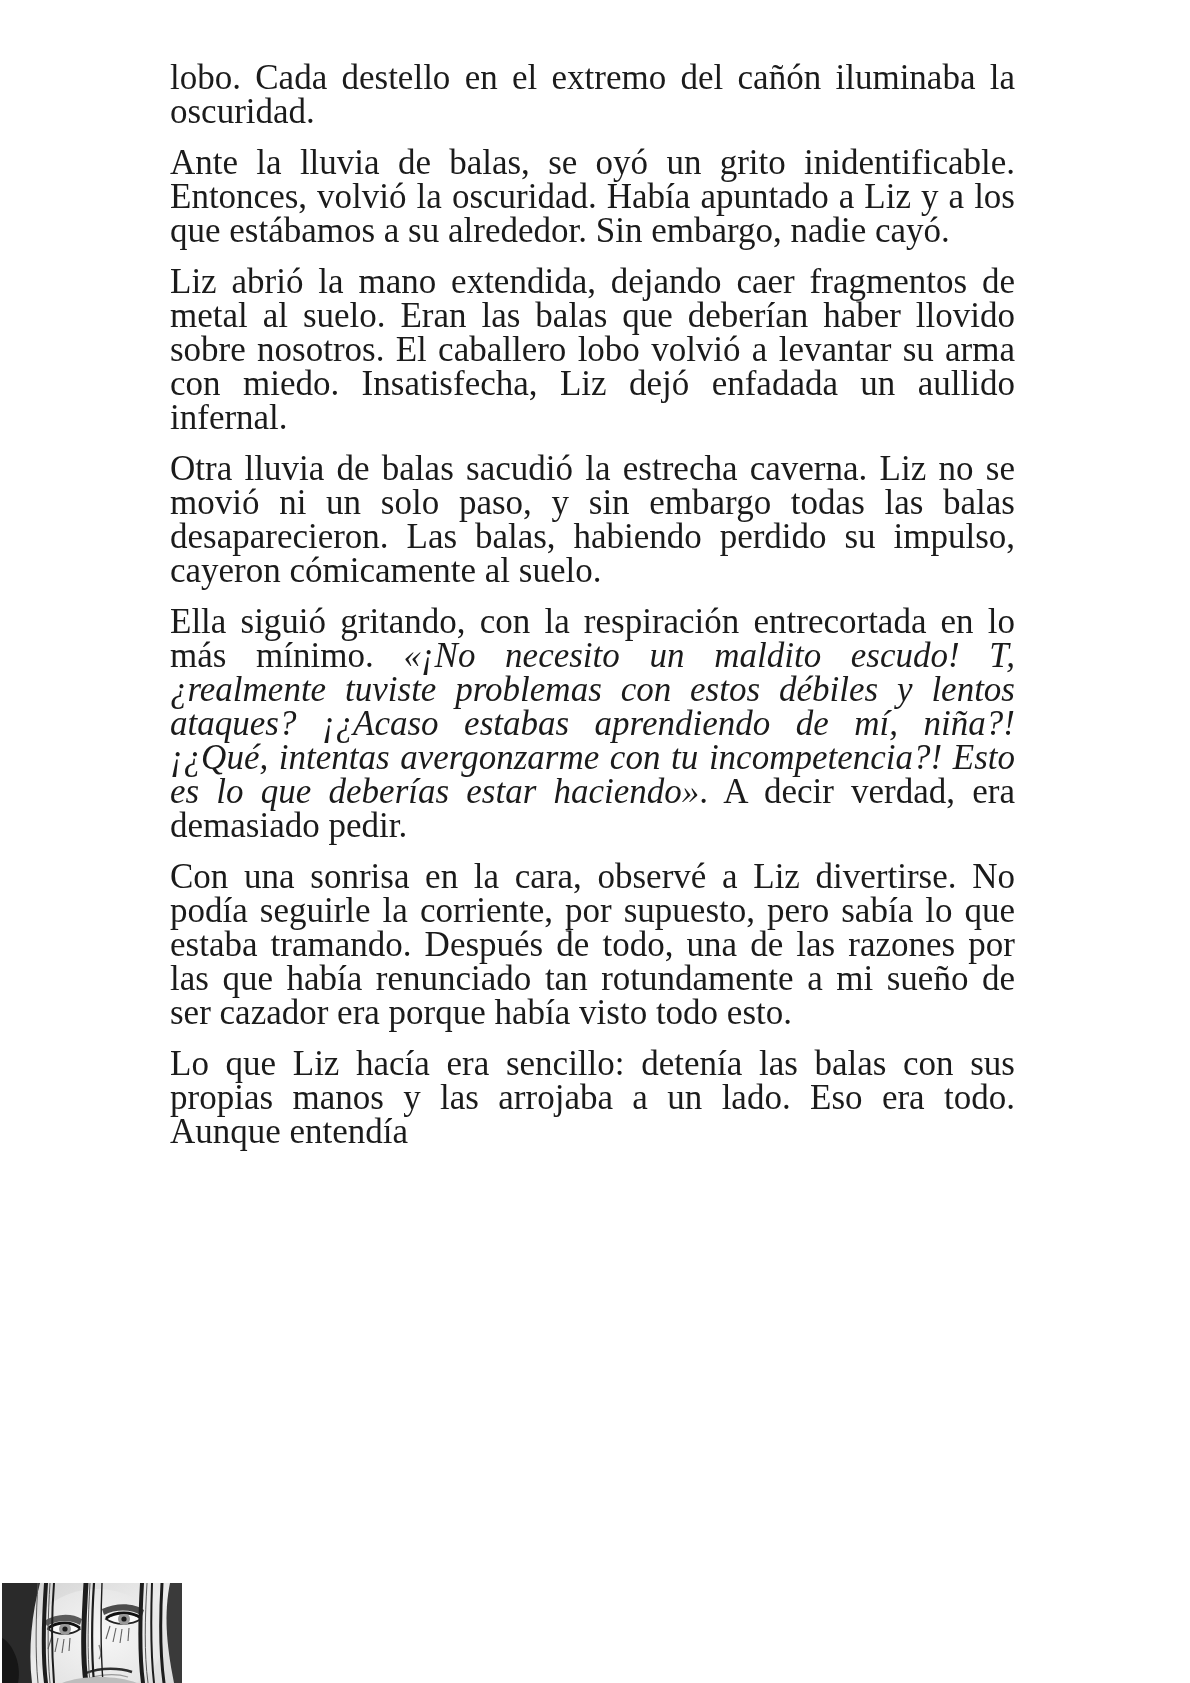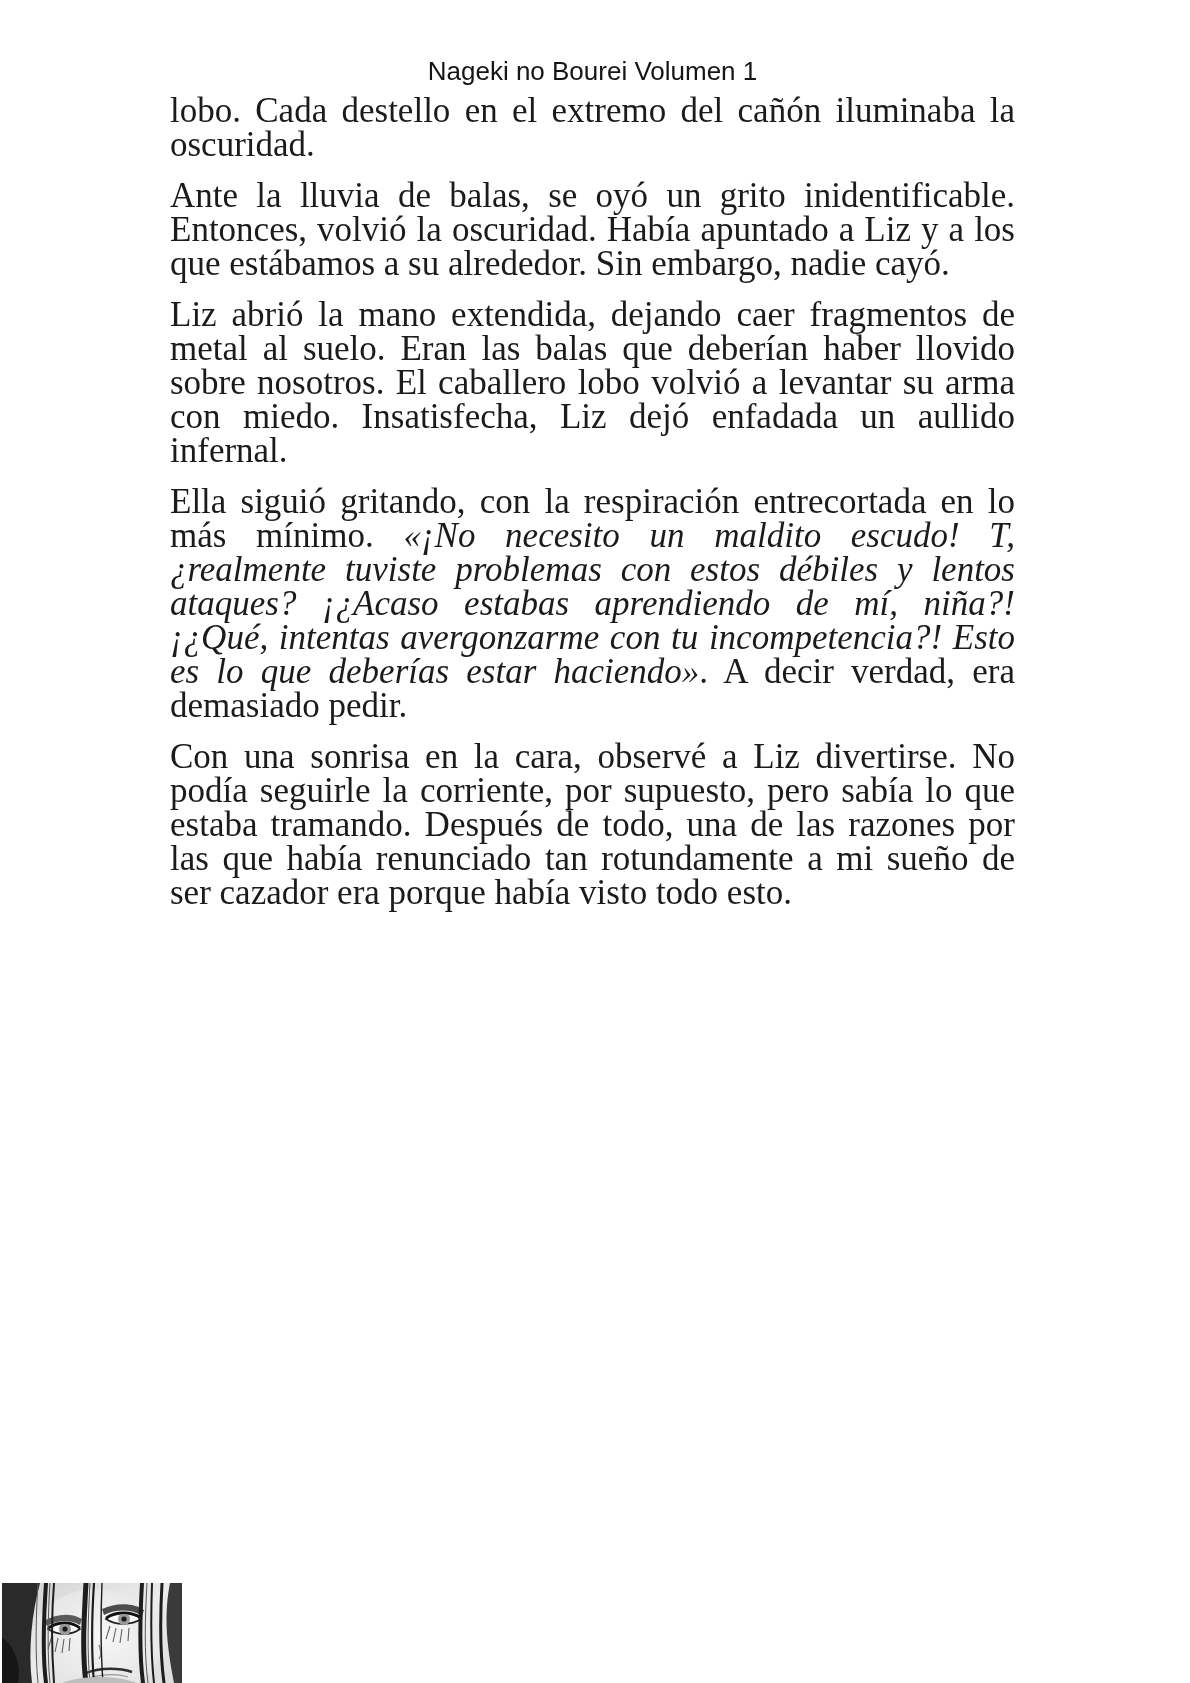--- a/index.html
+++ b/index.html
@@ -51,30 +51,31 @@
     height: 100px;
   }
 </style>
 </head>
 <body>
 
 <div class="page">
   <div class="content">
 
     <header class="doc-header">
-      <div>Nageki no Bourei Volumen 1</div>
     </header>
 
     <main class="doc-body">
 
     <p><span>lobo. Cada destello en el extremo del cañón iluminaba la oscuridad.</span></p>
         <p><span>Ante la lluvia de balas, se oyó un grito inidentificable. Entonces, volvió la oscuridad. Había apuntado a Liz y a los que estábamos a su alrededor. Sin embargo, nadie cayó.</span></p>
         <p><span>Liz abrió la mano extendida, dejando caer fragmentos de metal al suelo. Eran las balas que deberían haber llovido sobre nosotros. El caballero lobo volvió a levantar su arma con miedo. Insatisfecha, Liz dejó enfadada un aullido infernal.</span></p>
+        <p><span>Otra lluvia de balas sacudió la estrecha caverna. Liz no se movió ni un solo paso, y sin embargo todas las balas desaparecieron. Las balas, habiendo perdido su impulso, cayeron cómicamente al suelo.</span></p>
         <p><span>Ella siguió gritando, con la respiración entrecortada en lo más mínimo. </span><em>«¡No necesito un maldito escudo! T, ¿realmente tuviste problemas con estos débiles y lentos ataques? ¡¿Acaso estabas aprendiendo de mí, niña?! ¡¿Qué, intentas avergonzarme con tu incompetencia?! Esto es lo que deberías estar haciendo»</em><span>. A decir verdad, era demasiado pedir.</span></p>
         <p><span>Con una sonrisa en la cara, observé a Liz divertirse. No podía seguirle la corriente, por supuesto, pero sabía lo que estaba tramando. Después de todo, una de las razones por las que había renunciado tan rotundamente a mi sueño de ser cazador era porque había visto todo esto.</span></p>
+        <p><span>Lo que Liz hacía era sencillo: detenía las balas con sus propias manos y las arrojaba a un lado. Eso era todo. Aunque entendía</span></p>
       </main>
 
   </div>
 
   <figure class="footer-art">
     <svg viewBox="0 0 180 100" xmlns="http://www.w3.org/2000/svg">
       <defs>
         <linearGradient id="bgGrad" x1="0" y1="0" x2="1" y2="1">
           <stop offset="0" stop-color="#cfcfcf"></stop>
           <stop offset="0.5" stop-color="#ececec"></stop>

